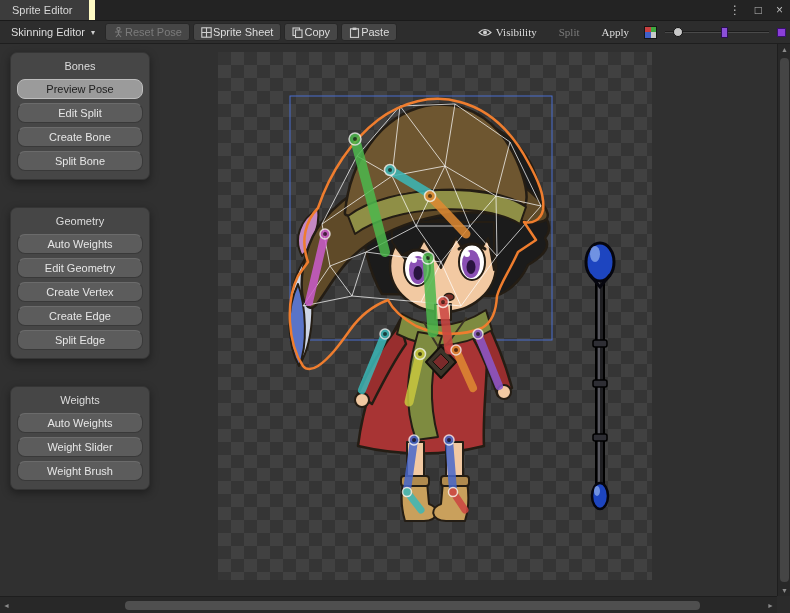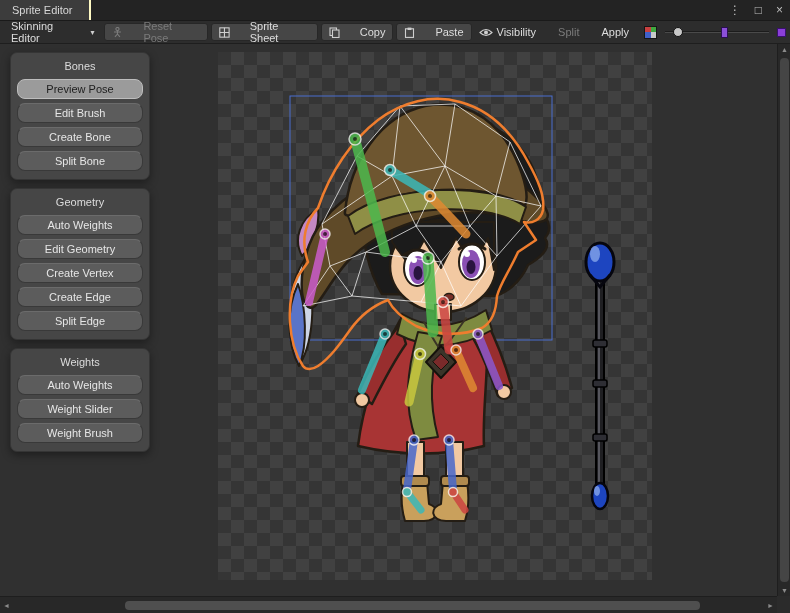--- a/index.html
+++ b/index.html
@@ -4,32 +4,32 @@
 <style>
   * { box-sizing: border-box; }
   html,body { margin:0; padding:0; width:790px; height:613px; overflow:hidden;
     font-family:"Liberation Sans", sans-serif; background:#2e2e2e; }
   .window { position:relative; width:790px; height:613px; background:#2e2e2e; }
 
   
   .titlebar { position:absolute; top:0; left:0; width:790px; height:21px;
     background:#232323; border-bottom:1px solid #1a1a1a; display:flex; align-items:stretch; }
   .tab { background:#3c3c3c; color:#d8d8d8; font-size:11px; padding:4px 16px 0 12px;
-    border-right:2px solid #fef9c3; }
+    border-right:6px solid #fef9c3; }
   .titlebar-spacer { flex:1; }
   .win-ctl { color:#bdbdbd; font-size:12px; padding:3px 7px 0 7px; cursor:default; }
 
   
   .toolbar { position:absolute; top:21px; left:0; width:790px; height:23px;
     background:#2d2d2d; border-bottom:1px solid #1e1e1e; display:flex; align-items:center;
     font-size:11px; color:#dddddd; }
   .tb-left { display:flex; align-items:center; gap:3px; padding-left:4px; }
-  .tb-right { margin-left:auto; display:flex; align-items:center; gap:8px; padding-right:4px; }
+  .tb-right { margin-left:auto; display:flex; align-items:center; gap:8px; padding-right:4px;font-family:Liberation Serif, serif; }
   .tb-flat { display:flex; align-items:center; gap:4px; padding:2px 7px; border-radius:2px; cursor:default; }
-  .tb-btn { display:flex; align-items:center; gap:20px; background:#464646;
+  .tb-btn { display:flex; align-items:center; gap:1px; background:#464646;
     border:1px solid #272727; border-radius:3px; padding:2px 7px; height:18px; cursor:default; }
   .disabled { color:#7b7b7b; }
   .caret { font-size:8px; color:#cfcfcf; margin-left:2px; }
   .swatch { width:13px; height:13px; border:1px solid #161616; display:grid;
     grid-template-columns:1fr 1fr; grid-template-rows:1fr 1fr; cursor:pointer; }
   .swatch i { display:block; }
   .slider { position:relative; width:104px; height:14px; }
   .slider .track { position:absolute; left:0; right:0; top:6px; height:2px; background:#1c1c1c;
     border-bottom:1px solid #4a4a4a; }
   .slider .knob { position:absolute; left:8px; top:2px; width:10px; height:10px; border-radius:50%;
@@ -44,21 +44,21 @@
   .checker { position:absolute; left:218px; top:8px; width:434px; height:528px;
     background-color:#353535;
     background-image:
       linear-gradient(45deg,#414141 25%,transparent 25%,transparent 75%,#414141 75%),
       linear-gradient(45deg,#414141 25%,transparent 25%,transparent 75%,#414141 75%);
     background-size:26px 26px; background-position:0 0,13px 13px; }
   .art { position:absolute; left:0; top:0; }
 
   
   .panels { position:absolute; left:10px; top:8px; width:140px; display:flex;
-    flex-direction:column; gap:8px; }
+    flex-direction:column; gap:27px; }
   .group { background:#464646; border:1px solid #353535; border-radius:7px;
     padding:5px 6px 4px 6px; box-shadow:0 3px 8px rgba(0,0,0,.4); }
   .group-title { text-align:center; color:#dcdcdc; font-size:11px; margin:2px 0 7px 0; }
   .pbtn { display:block; width:100%; background:#5c5c5c; border:1px solid #393939;
     border-top-color:#6b6b6b; border-radius:8px; color:#e6e6e6; font-size:11px;
     padding:3px 0; margin-bottom:4px; text-align:center; cursor:pointer; }
   .pbtn.active { background:#9b9b9b; color:#1d1d1d; border-color:#bdbdbd; }
 
   
   .vscroll { position:absolute; top:44px; right:0; width:13px; height:552px;
@@ -276,21 +276,21 @@
         <circle cx="407" cy="448" r="4.5" fill="#3bb8b8" stroke="rgba(255,255,255,.85)" stroke-width="1.5"></circle>
         <line x1="453" y1="448" x2="465" y2="466" stroke="#cc4440" stroke-width="7" stroke-linecap="round"></line>
         <circle cx="453" cy="448" r="4.5" fill="#cc4440" stroke="rgba(255,255,255,.85)" stroke-width="1.5"></circle>
       </g>
     </svg>
 
     <div class="panels">
       <div class="group">
         <div class="group-title">Bones</div>
         <button class="pbtn active">Preview Pose</button>
-        <button class="pbtn">Edit Brush</button>
+        <button class="pbtn">Edit Split</button>
         <button class="pbtn">Create Bone</button>
         <button class="pbtn">Split Bone</button>
       </div>
       <div class="group">
         <div class="group-title">Geometry</div>
         <button class="pbtn">Auto Weights</button>
         <button class="pbtn">Edit Geometry</button>
         <button class="pbtn">Create Vertex</button>
         <button class="pbtn">Create Edge</button>
         <button class="pbtn">Split Edge</button>

